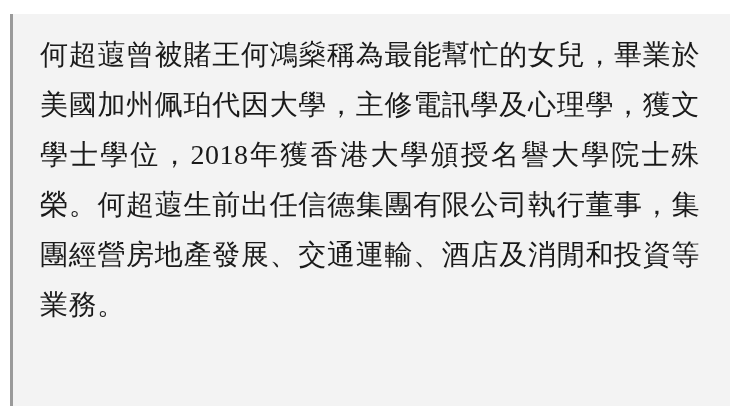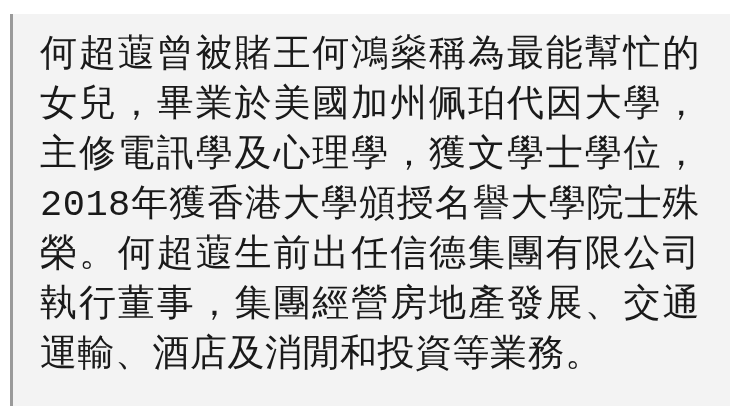--- a/index.html
+++ b/index.html
@@ -54,22 +54,22 @@
     background: #f3f3f3;
     border-left: 3px solid #9a9a9a;
     box-sizing: border-box;
     overflow: hidden;
   }
   .body-text {
     position: absolute;
     left: 27px;
     top: 16px;
     width: 660px;
-    font-family: Liberation Mono, monospace;
-    font-size: 37px;
+    font-family: Liberation Serif, serif;
+    font-size: 28px;
     line-height: 50px;
     color: #1a1a1a;
     letter-spacing: 0.5px;
     text-align: justify;
     text-justify: inter-character;
     white-space: pre-wrap;
     word-break: break-all;
   }
   .watermark {
     position: absolute;

